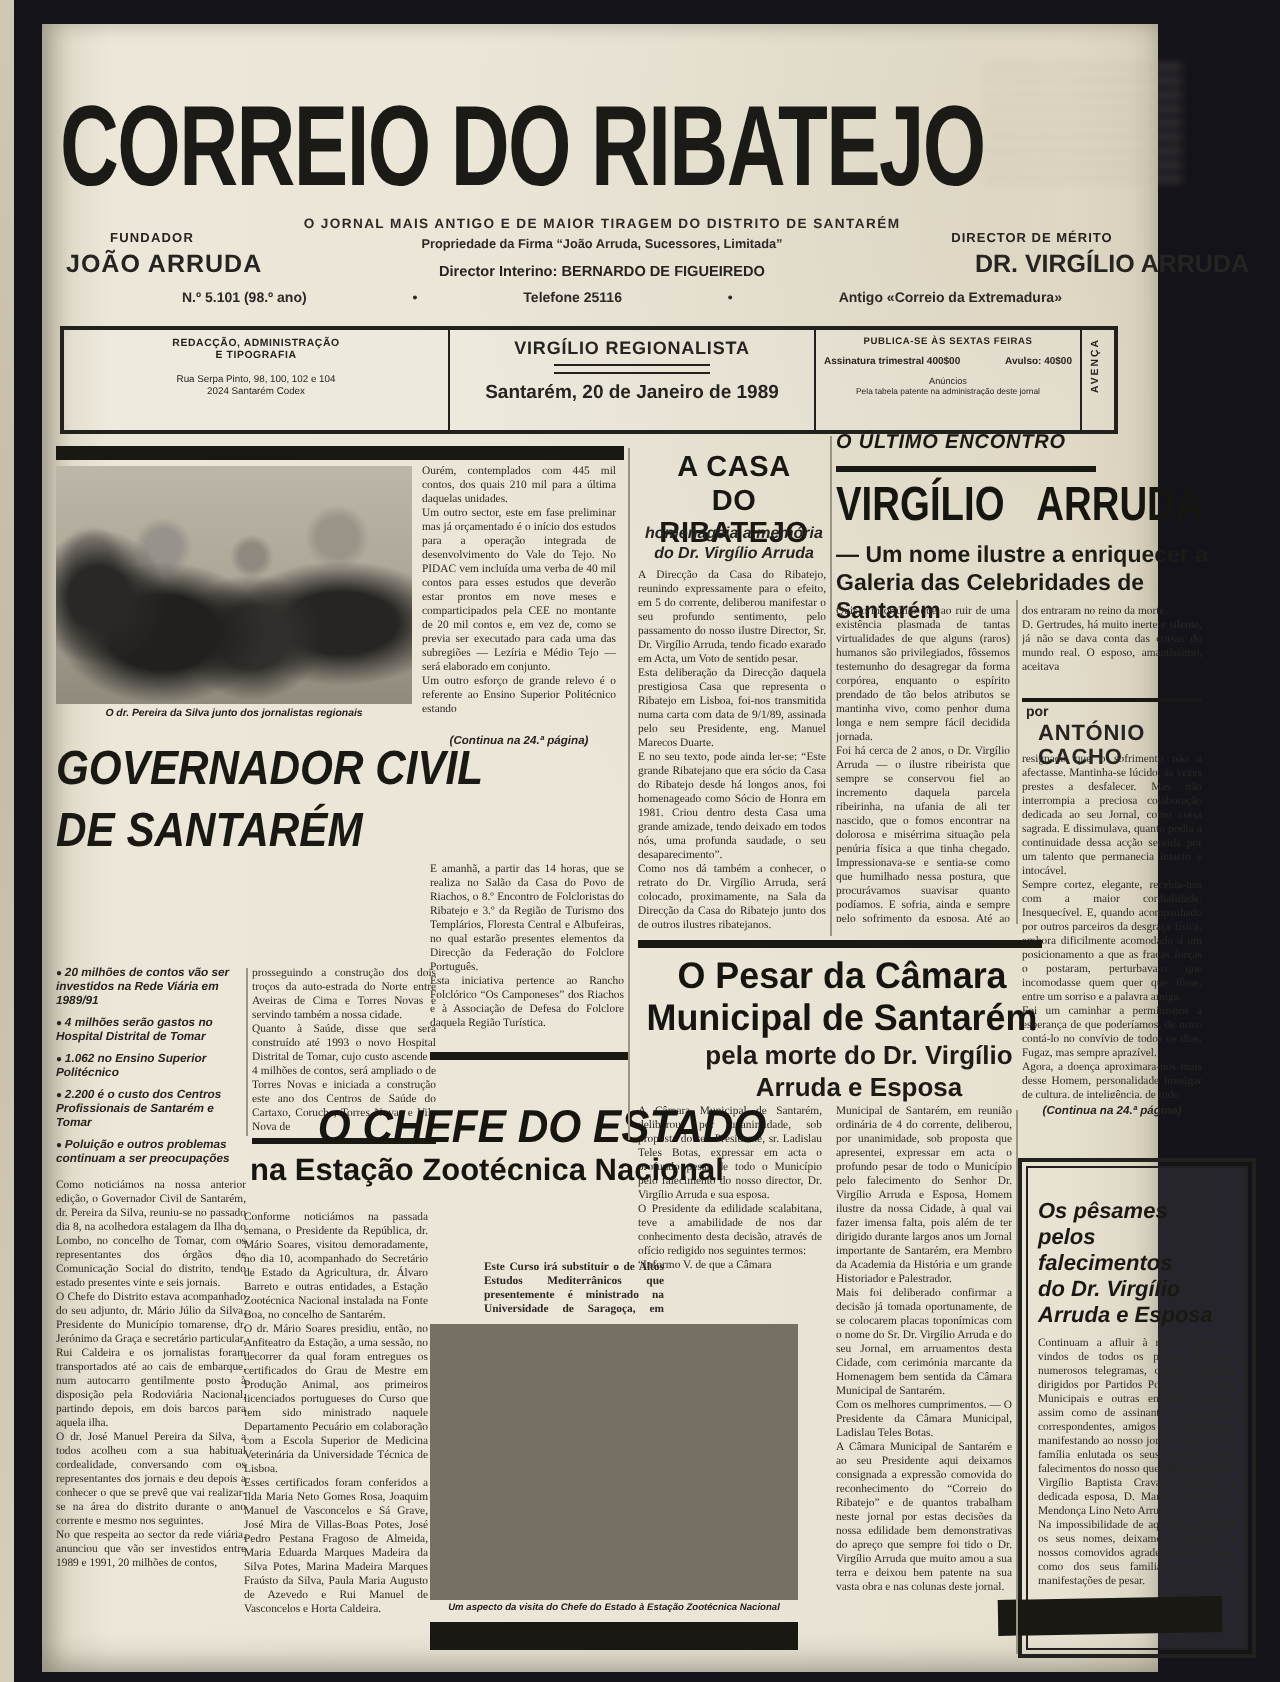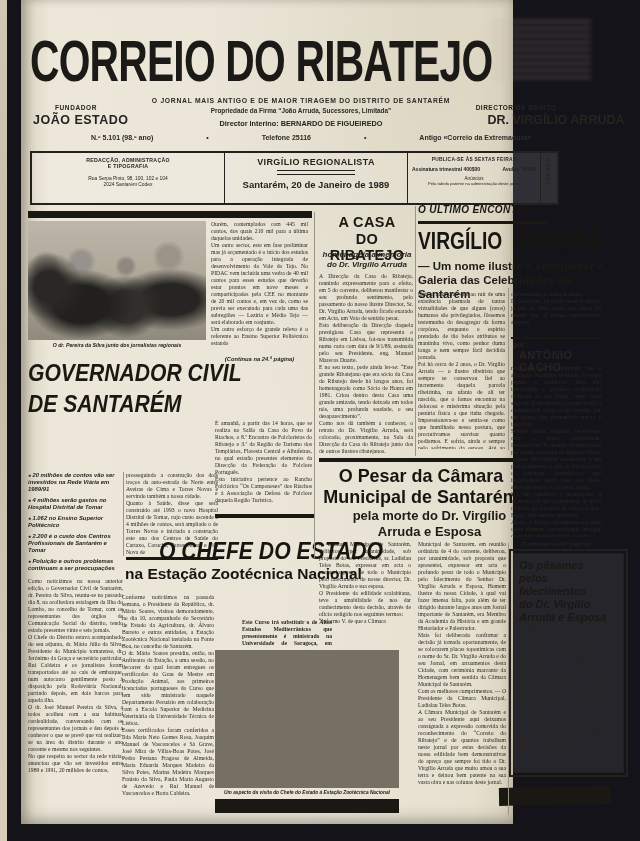--- a/index.html
+++ b/index.html
@@ -4,21 +4,21 @@
 <style>
   html,body{margin:0;padding:0;}
   body{
     width:640px;height:841px;position:relative;overflow:hidden;
     background:#14131a;
     font-family:"Liberation Sans",sans-serif;
     -webkit-font-smoothing:antialiased;
   }
   .edge-sliver{position:absolute;left:0;top:0;width:7px;height:841px;background:linear-gradient(180deg,#cfc8b5,#c4bca6 40%,#d6cfbc);}
   .page{
-    position:absolute;left:21px;top:0;width:492px;height:824px;
+    position:absolute;left:21px;top:12px;width:558px;height:824px;
     background:
       radial-gradient(ellipse at 85% 10%, rgba(210,202,180,.45), rgba(0,0,0,0) 40%),
       linear-gradient(90deg,#d9d2bf,#ece7d9 6%,#eae5d7 58%,#e6e0cf 92%,#d9d2bf),
       #e9e4d6;
     box-shadow:inset 0 -6px 14px rgba(40,35,25,.25), inset 6px 0 10px rgba(40,35,25,.18);
     color:#262420;
   }
   .abs{position:absolute;}
   .pre{white-space:pre-line;}
   
@@ -94,39 +94,39 @@
   .subhead-casa{font-size:8px;line-height:9.5px;font-weight:bold;font-style:italic;text-align:center;white-space:pre-line;}
   .headline-folc{font-size:13px;line-height:15px;font-weight:bold;white-space:pre-line;color:#191812;}
   .headline-ultimo{font-size:24px;font-weight:bold;white-space:nowrap;word-spacing:14px;transform:scaleX(.8);transform-origin:left top;color:#161510;}
   .subhead-ultimo{font-size:11.5px;line-height:14px;font-weight:bold;white-space:pre-line;color:#1c1b16;}
   .byline-por{font-size:7px;font-weight:bold;}
   .byline-name{font-size:11px;font-weight:bold;letter-spacing:.4px;}
   .headline-chefe1{font-size:23px;font-weight:bold;font-style:italic;white-space:nowrap;transform:scaleX(.92);transform-origin:center top;text-align:center;width:100%;color:#161510;}
   .headline-chefe2{font-size:15.5px;font-weight:bold;text-align:left;width:100%;color:#161510;}
   .headline-pesar{font-size:18.5px;line-height:21px;font-weight:bold;text-align:center;white-space:pre-line;color:#161510;transform:scaleX(.97);transform-origin:center top;}
   .subhead-pesar{font-size:13px;line-height:15.5px;font-weight:bold;text-align:center;white-space:pre-line;color:#1c1b16;}
-  .pesames-box{border:1px solid #23211d;outline:2px solid #23211d;outline-offset:2px;background:rgba(255,255,255,.08);padding:5px 5px;}
+  .pesames-box{border:1px solid #23211d;outline:2px solid #23211d;outline-offset:2px;background:rgba(255,255,255,.08);padding:16px 5px;margin-top:18px;}
   .headline-pesames{font-size:11px;line-height:13px;font-weight:bold;font-style:italic;white-space:pre-line;color:#191812;margin-bottom:4px;}
   .bleed{position:absolute;filter:blur(2px);opacity:.25;background:
     repeating-linear-gradient(180deg,#b9b09a 0 3px,rgba(0,0,0,0) 3px 7px);}
 </style>
 </head>
 <body>
 
 <div class="edge-sliver"></div>
 
 <div class="page">
 
   <div class="bleed" style="left:470px;top:20px;width:100px;height:60px;"></div>
 
   <div class="abs mast-title">CORREIO DO RIBATEJO</div>
   <div class="abs tagline">O JORNAL MAIS ANTIGO E DE MAIOR TIRAGEM DO DISTRITO DE SANTARÉM</div>
   <div class="abs ownership">Propriedade da Firma “João Arruda, Sucessores, Limitada”</div>
   <div class="abs founder-label">FUNDADOR</div>
-  <div class="abs founder-name">JOÃO ESTADO</div>
+  <div class="abs founder-name">JOÃO ARRUDA</div>
   <div class="abs dir-interino">Director Interino: BERNARDO DE FIGUEIREDO</div>
   <div class="abs merit-label">DIRECTOR DE MÉRITO</div>
   <div class="abs merit-name">DR. VIRGÍLIO ARRUDA</div>
   <div class="abs issue-row">
     <span>N.º 5.101 (98.º ano)</span>
     <span>•</span>
     <span>Telefone 25116</span>
     <span>•</span>
     <span>Antigo «Correio da Extremadura»</span>
   </div>

